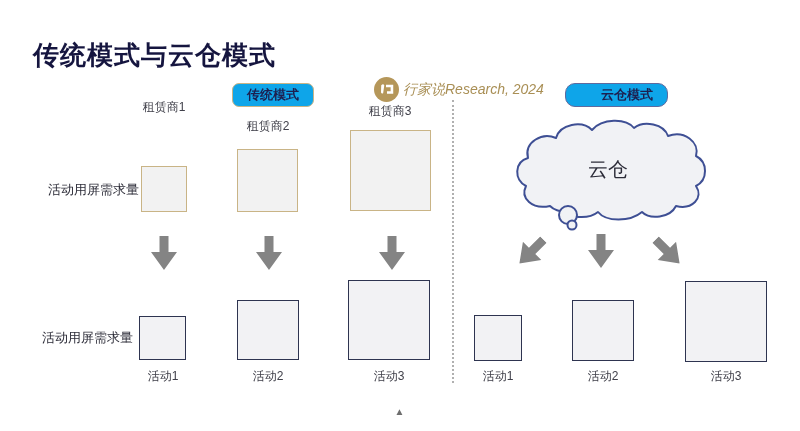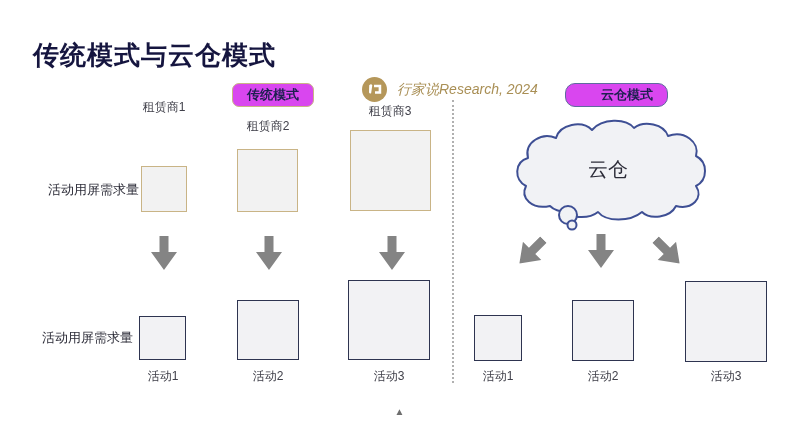--- a/index.html
+++ b/index.html
@@ -8,27 +8,27 @@
     font-family:"Liberation Sans","DejaVu Sans",sans-serif;
   }
   .abs{position:absolute;}
   
   .title{
     left:33px;top:38px;font-size:26px;font-weight:bold;color:#15153f;
     letter-spacing:1px;
   }
   
   .badge{
-    height:22px;line-height:22px;padding:0 14px;border-radius:7px;background:#d946ef;
+    height:22px;line-height:22px;padding:0 14px;border-radius:7px;background:#0ea5e9;
     font-size:13px;font-weight:bold;color:#1d2050;text-align:center;
   }
   .badge-gold{left:232px;top:83px;border:1.5px solid #c9b486;}
   .badge-navy{left:565px;top:83px;border:1.5px solid #5f6a9e;border-radius:10px;padding-left:35px;}
   
-  .watermark{left:362px;top:77px;display:flex;align-items:center;gap:10px;}
+  .watermark{left:374px;top:77px;display:flex;align-items:center;gap:4px;}
   .wm-text{font-size:14px;font-style:italic;color:#a98f55;}
   
   .divider{left:452px;top:100px;height:283px;border-left:2px dotted #b0b0b0;}
   
   .col-label{font-size:12px;color:#40404a;text-align:center;width:70px;}
   .row-label{font-size:13px;color:#2c2c38;}
   
   .gold-box{border:1.5px solid #c9b486;background:#f2f2f2;box-sizing:border-box;}
   .navy-box{border:1.5px solid #2e3450;background:#f2f2f4;box-sizing:border-box;}
   

